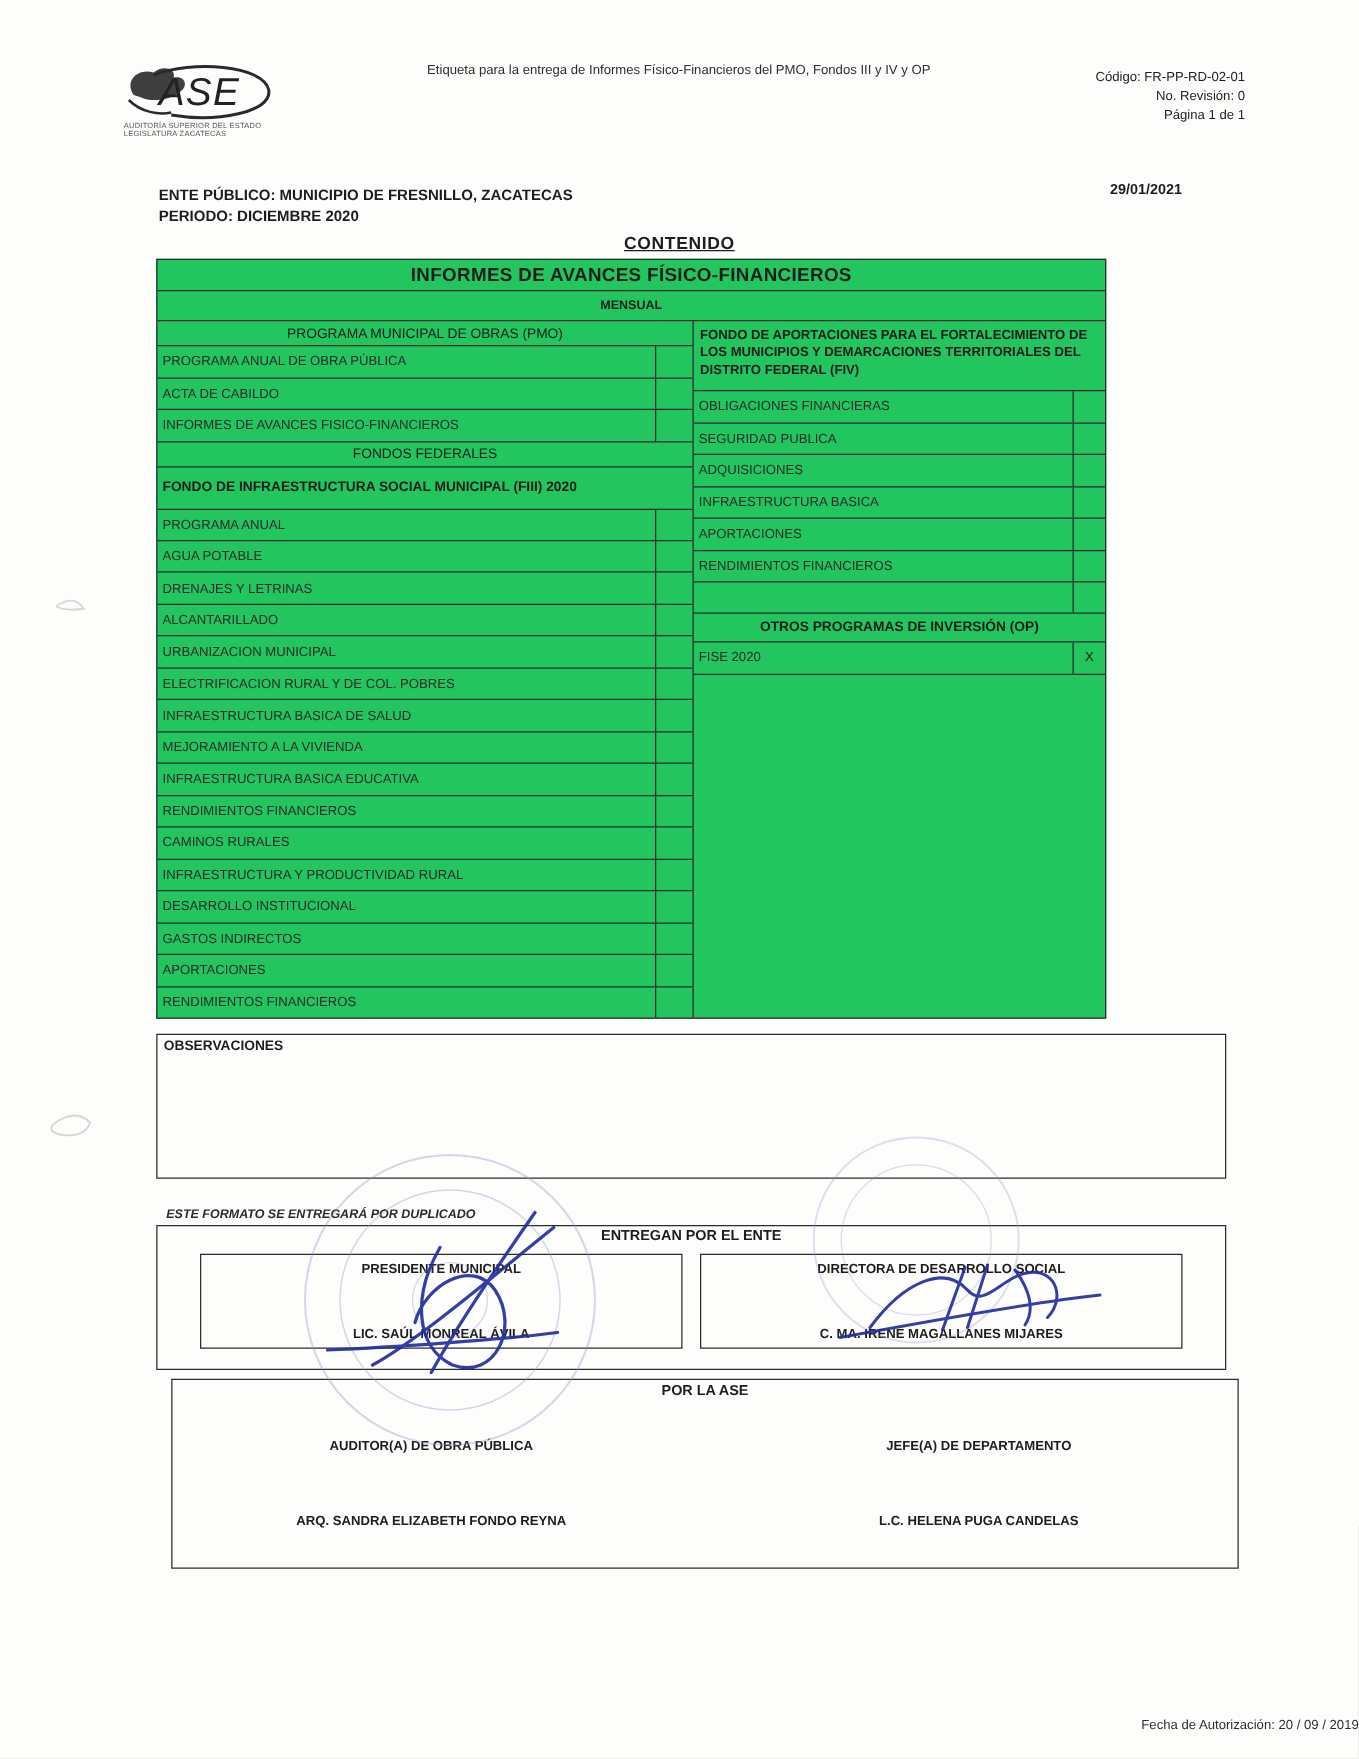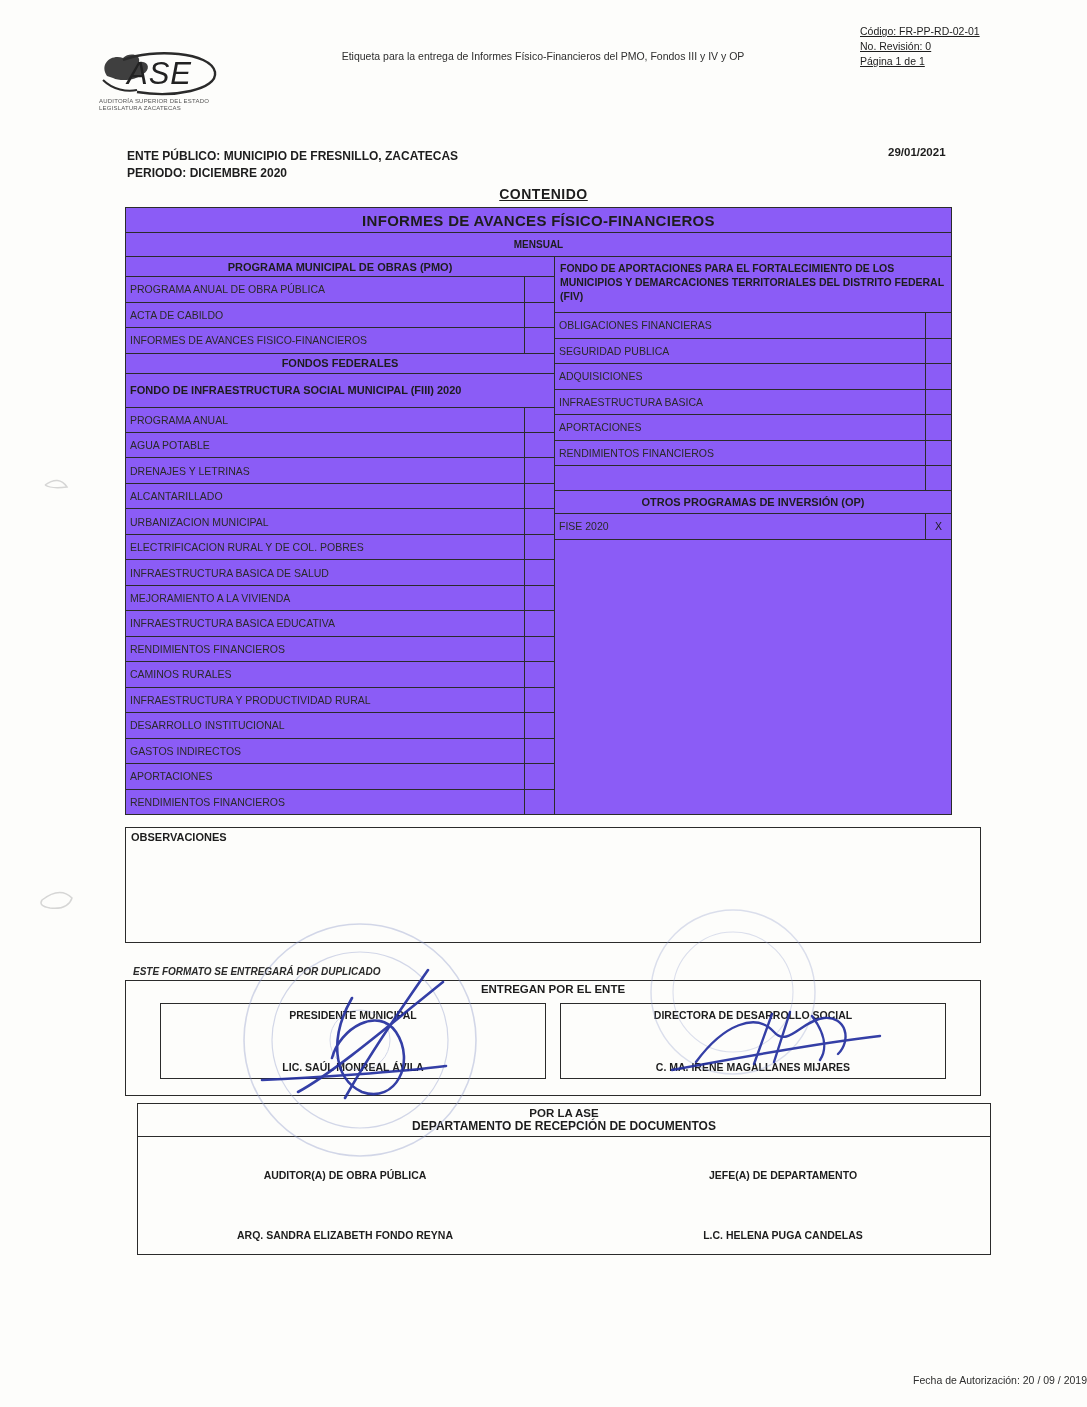--- a/index.html
+++ b/index.html
@@ -9,34 +9,34 @@
     background:#fdfdfb; font-family:"Liberation Sans", sans-serif;
     color:#1d1d1d; overflow:hidden;
   }
   .abs { position:absolute; }
 
   
   .logo-wrap { left:93px; top:46px; width:150px; height:74px; }
   .logo-ase { position:absolute; left:34px; top:10px; font-size:31px; font-weight:normal; font-style:italic; letter-spacing:1px; color:#222; }
   .logo-sub { position:absolute; left:6px; top:52px; font-size:6px; color:#555; line-height:7px; letter-spacing:.2px; }
   .hdr-title { left:293px; top:50px; width:500px; text-align:center; font-size:10.5px; color:#2e2e2e; }
-  .code-block { left:860px; top:24px; width:136px; text-align:left; font-size:10.5px; line-height:15px; color:#1d1d1d;text-decoration:underline; }
+  .code-block { left:860px; top:55px; width:136px; text-align:right; font-size:10.5px; line-height:15px; color:#1d1d1d; }
 
   .ente { left:127px; top:148px; font-size:12px; font-weight:bold; line-height:17px; }
   .date { left:888px; top:146px; font-size:11.5px; font-weight:bold; }
   .contenido { left:0; top:186px; width:100%; text-align:center; font-size:14px; font-weight:bold; text-decoration:underline; letter-spacing:.5px; }
 
   
-  .maintable { left:125px; top:207px; width:827px; border:1.6px solid #2b2b2b; background:#8b5cf6; }
+  .maintable { left:125px; top:207px; width:760px; border:1.6px solid #2b2b2b; background:#22c55e; }
   .t-title { border-bottom:1.4px solid #2b2b2b; text-align:center; font-size:15px; font-weight:bold; padding:4px 0 3px; letter-spacing:.3px; }
   .t-mensual { border-bottom:1.4px solid #2b2b2b; text-align:center; font-size:10px; font-weight:bold; padding:6px 0; }
   .t-cols { display:flex; height:557px; }
   .t-left { width:429px; border-right:1.4px solid #2b2b2b; display:flex; flex-direction:column; }
   .t-right { flex:1; display:flex; flex-direction:column; }
-  .hdr-row { border-bottom:1px solid #2b2b2b; font-weight:bold; font-size:11px; text-align:center; display:flex; align-items:center; justify-content:center; min-height:20px; }
+  .hdr-row { border-bottom:1px solid #2b2b2b; font-weight:normal; font-size:11px; text-align:center; display:flex; align-items:center; justify-content:center; min-height:20px; }
   .trow { display:flex; flex:1; border-bottom:1px solid #2b2b2b; min-height:0; }
   .trow:last-child { border-bottom:none; }
   .tlabel { flex:1; font-size:10.5px; color:#2a2a2a; display:flex; align-items:center; padding:1px 4px; }
   .tcheck { width:30px; border-left:1px solid #2b2b2b; display:flex; align-items:center; justify-content:center; font-size:10.5px; }
   .t-right .tcheck { width:26px; }
   .fiii-hdr { border-bottom:1px solid #2b2b2b; font-weight:bold; font-size:11px; padding:4px 4px; display:flex; align-items:center; min-height:34px; }
   .fiv-hdr { border-bottom:1px solid #2b2b2b; font-weight:bold; font-size:10.5px; line-height:1.35; padding:4px 5px; min-height:56px; }
   .op-hdr { border-bottom:1px solid #2b2b2b; border-top:none; font-weight:bold; font-size:11px; text-align:center; padding:5px 0; }
   .blank-row { flex:0 0 25px; }
   .filler { flex:6; border-bottom:none; }
@@ -254,21 +254,20 @@
       </div>
       <div class="sig-box">
         <div class="sig-role">DIRECTORA DE DESARROLLO SOCIAL</div>
         <div class="sig-name">C. MA. IRENE MAGALLANES MIJARES</div>
       </div>
     </div>
   </div>
 
   <div class="abs asebox">
     <div class="ase-h1">POR LA ASE</div>
-    <div class="ase-h2">DEPARTAMENTO DE RECEPCIÓN DE DOCUMENTOS</div>
     <div class="ase-grid">
       <div class="ase-cell">
         <div class="ase-role">AUDITOR(A) DE OBRA PÚBLICA</div>
         <div class="ase-name">ARQ. SANDRA ELIZABETH FONDO REYNA</div>
       </div>
       <div class="ase-cell">
         <div class="ase-role">JEFE(A) DE DEPARTAMENTO</div>
         <div class="ase-name">L.C. HELENA PUGA CANDELAS</div>
       </div>
     </div>

